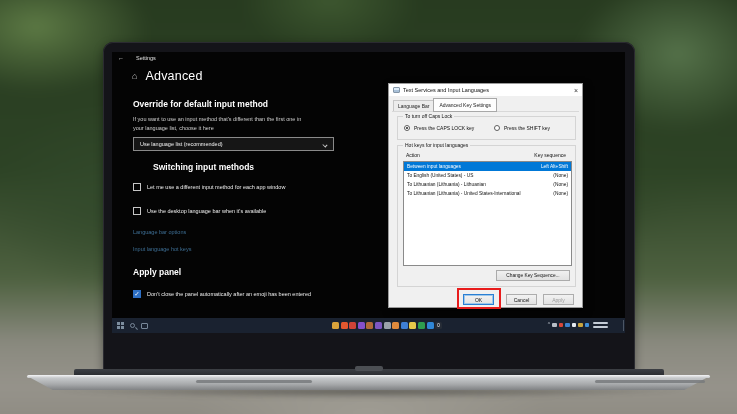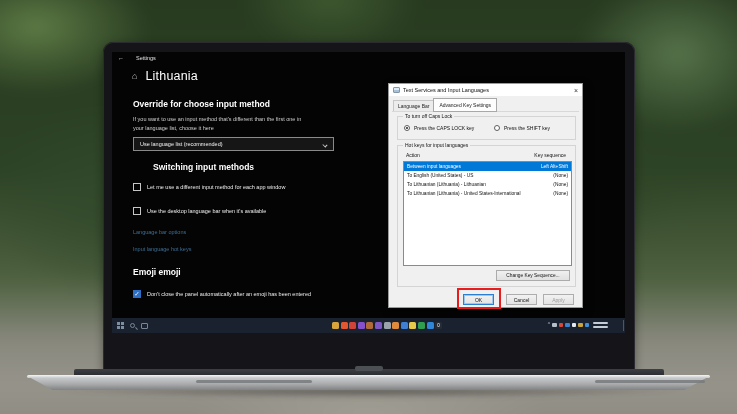--- a/index.html
+++ b/index.html
@@ -129,24 +129,24 @@
 <div class="vent r"></div>
 
 <div class="screen">
 
   <div class="s-titlebar">
     <span class="s-back">←</span>
     <span class="s-apptitle">Settings</span>
   </div>
   <div class="s-pagetitle">
     <span class="s-home">⌂</span>
-    <span class="s-pagetitle-text">Lithuania</span>
-  </div>
-
-  <div class="s-h h-override">Override for choose input method</div>
+    <span class="s-pagetitle-text">Advanced</span>
+  </div>
+
+  <div class="s-h h-override">Override for default input method</div>
   <div class="s-para">
     <div>If you want to use an input method that's different than the first one in</div>
     <div>your language list, choose it here</div>
   </div>
   <div class="s-dropdown">
     <span>Use language list (recommended)</span>
     <span class="s-dd-chev"></span>
   </div>
 
   <div class="s-h h-switching">Switching input methods</div>
@@ -154,21 +154,21 @@
     <span class="cb-box"></span>
     <span class="cb-label">Let me use a different input method for each app window</span>
   </div>
   <div class="cb-row cb2">
     <span class="cb-box"></span>
     <span class="cb-label">Use the desktop language bar when it's available</span>
   </div>
   <div class="s-link lk1" style="color: rgb(62, 111, 149);">Language bar options</div>
   <div class="s-link lk2" style="color: rgb(62, 111, 149);">Input language hot keys</div>
 
-  <div class="s-h h-emoji">Emoji emoji</div>
+  <div class="s-h h-emoji">Apply panel</div>
   <div class="cb-row cb3">
     <span class="cb-box checked" style="background: rgb(45, 111, 196);">✓</span>
     <span class="cb-label">Don't close the panel automatically after an emoji has been entered</span>
   </div>
 
   <div class="dialog">
     <div class="dlg-titlebar">
       <span class="dlg-icon"></span>
       <span class="dlg-title">Text Services and Input Languages</span>
       <span class="dlg-close">×</span>

